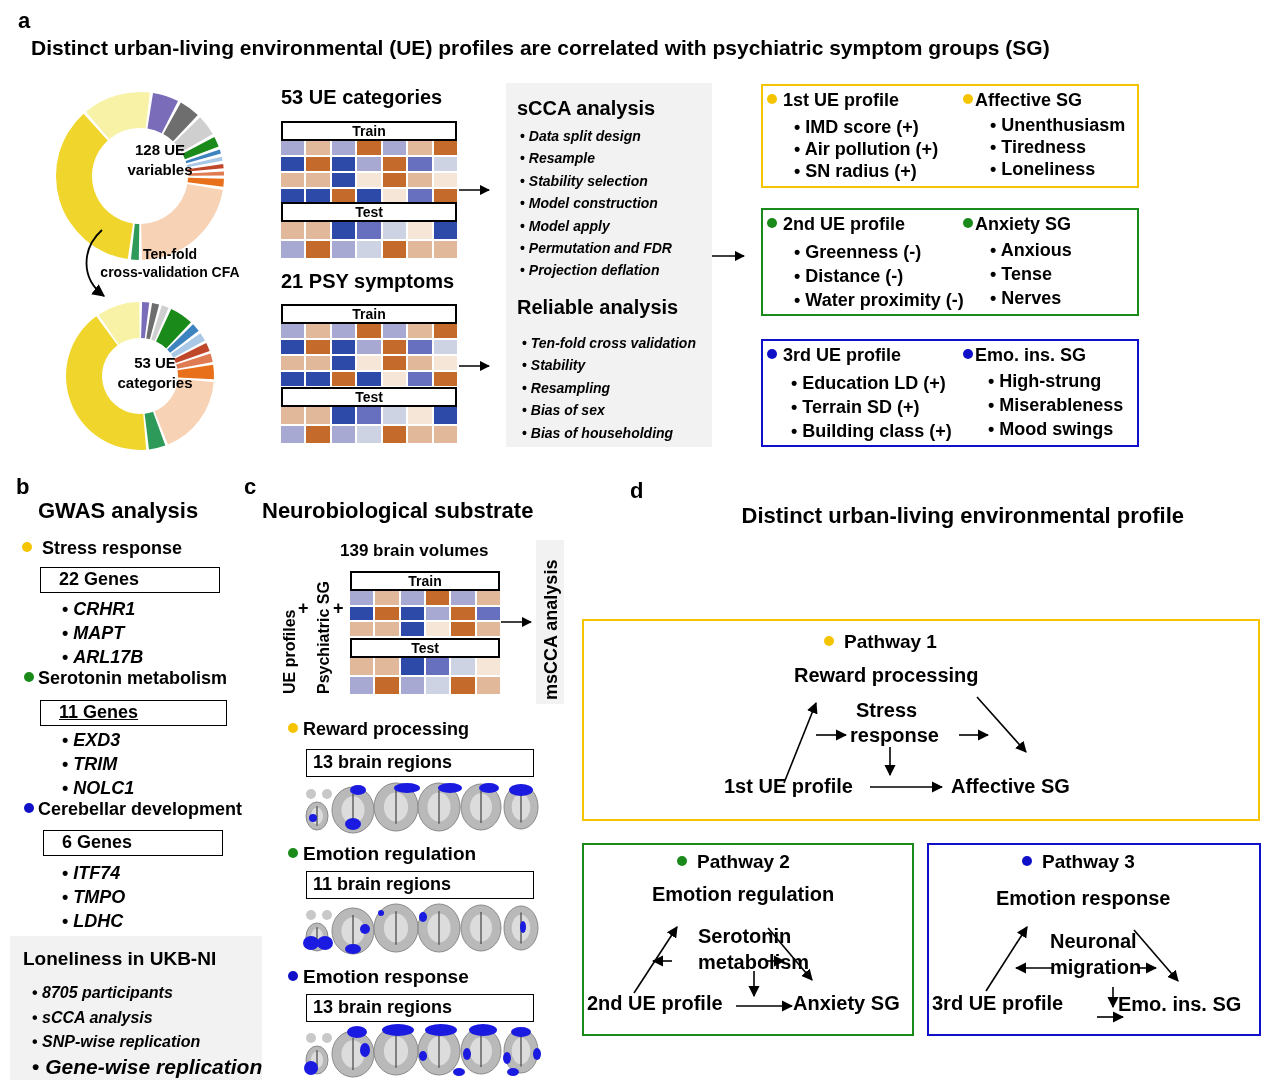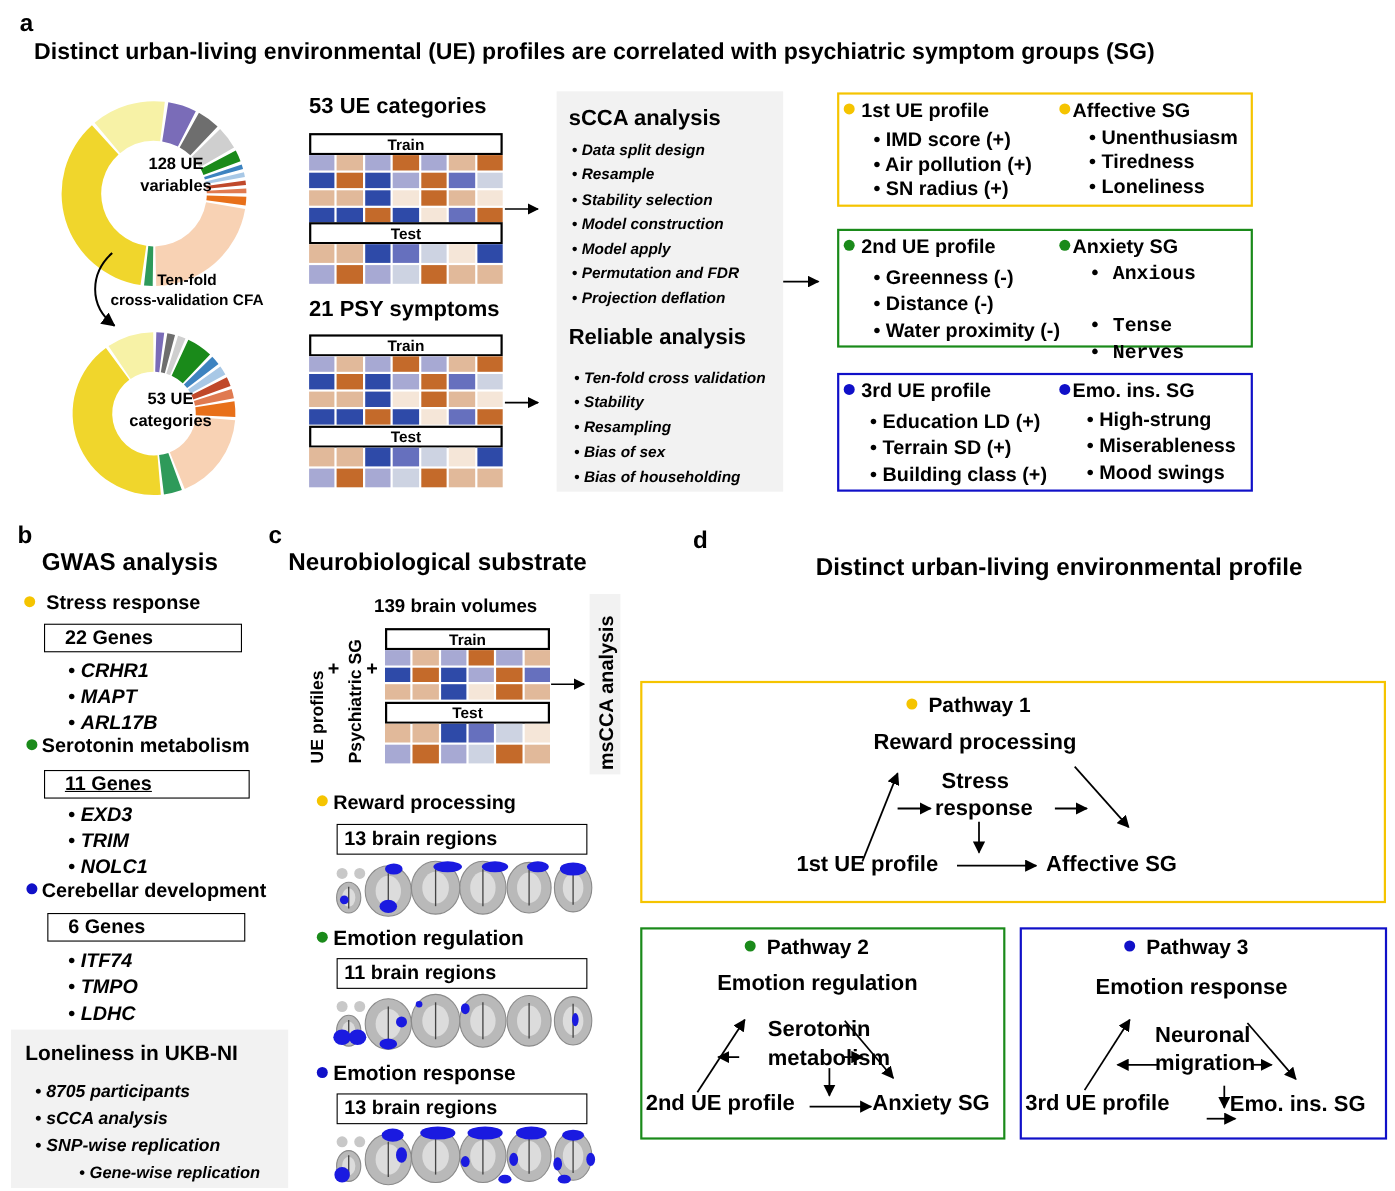--- a/index.html
+++ b/index.html
@@ -230,23 +230,23 @@
       <div style="white-space: nowrap;">• <span>Loneliness</span></div>
     </div>
     <div class="profile-box" style="left: 761px; top: 208px; width: 378px; height: 108px; border-color: rgb(26, 138, 26);"></div>
     <div class="pb-head" style="left: 767px; top: 214px;"><span class="dot" style="background: rgb(26, 138, 26);"></span><span>2nd UE profile</span></div>
     <div class="pb-head" style="left: 963px; top: 214px;"><span class="dot" style="background: rgb(26, 138, 26); margin-right: 2px;"></span><span>Anxiety SG</span></div>
     <div class="pb-list" style="left: 794px; top: 240px; line-height: 24px;">
       <div style="white-space: nowrap;">• <span>Greenness (-)</span></div>
       <div style="white-space: nowrap;">• <span>Distance (-)</span></div>
       <div style="white-space: nowrap;">• <span>Water proximity (-)</span></div>
     </div>
-    <div class="pb-list" style="left: 990px; top: 238px; line-height: 24px; font-family: Liberation Mono, monospace;">
+    <div class="pb-list" style="left: 990px; top: 238px; line-height: 24px;">
       <div style="white-space: nowrap;">• <span>Anxious</span></div>
-      <div style="white-space: nowrap; margin-top: 23px;">• <span>Tense</span></div>
+      <div style="white-space: nowrap;">• <span>Tense</span></div>
       <div style="white-space: nowrap;">• <span>Nerves</span></div>
     </div>
     <div class="profile-box" style="left: 761px; top: 339px; width: 378px; height: 108px; border-color: rgb(16, 16, 200);"></div>
     <div class="pb-head" style="left: 767px; top: 345px;"><span class="dot" style="background: rgb(16, 16, 200);"></span><span>3rd UE profile</span></div>
     <div class="pb-head" style="left: 963px; top: 345px;"><span class="dot" style="background: rgb(16, 16, 200); margin-right: 2px;"></span><span>Emo. ins. SG</span></div>
     <div class="pb-list" style="left: 791px; top: 371px; line-height: 24px;">
       <div style="white-space: nowrap;">• <span>Education LD (+)</span></div>
       <div style="white-space: nowrap;">• <span>Terrain SD (+)</span></div>
       <div style="white-space: nowrap;">• <span>Building class (+)</span></div>
     </div>
@@ -282,21 +282,21 @@
       <div><span style="font-style: normal;">• </span><span>LDHC</span></div>
     </div>
   </div>
 
 <div class="graybox" style="left:10px;top:936px;width:252px;height:144px"></div>
 <div class="abs b" style="left:23px;top:948px;font-size:19px">Loneliness in UKB-NI</div>
 <div class="abs" id="replication-list" style="left:32px;top:981px">
     <div class="list-i" style="line-height: 24.5px; font-size: 16px; white-space: nowrap;"><span style="font-style: normal;">• </span><span>8705 participants</span></div>
     <div class="list-i" style="line-height: 24.5px; font-size: 16px; white-space: nowrap;"><span style="font-style: normal;">• </span><span>sCCA analysis</span></div>
     <div class="list-i" style="line-height: 24.5px; font-size: 16px; white-space: nowrap;"><span style="font-style: normal;">• </span><span>SNP-wise replication</span></div>
-    <div class="list-i" style="line-height: 24.5px; font-size: 15px; white-space: nowrap; margin-left: 40px;"><span style="font-style: normal;">• </span><span>Gene-wise replication</span></div>
+    <div class="list-i" style="line-height: 24.5px; font-size: 21px; white-space: nowrap;"><span style="font-style: normal;">• </span><span>Gene-wise replication</span></div>
   </div>
 
 <div class="abs panel-letter" style="left:244px;top:474px">c</div>
 <div class="abs b" style="left:262px;top:498px;font-size:22px">Neurobiological substrate</div>
 <div class="abs b" style="left:340px;top:541px;font-size:17px">139 brain volumes</div>
 
 <div class="abs b" style="left:281px;top:694px;transform:rotate(-90deg);transform-origin:0 0;font-size:16px;white-space:nowrap">UE profiles</div>
 <div class="abs b" style="left:298px;top:598px;font-size:18px">+</div>
 <div class="abs b" style="left:315px;top:694px;transform:rotate(-90deg);transform-origin:0 0;font-size:16px;white-space:nowrap">Psychiatric SG</div>
 <div class="abs b" style="left:333px;top:598px;font-size:18px">+</div>

